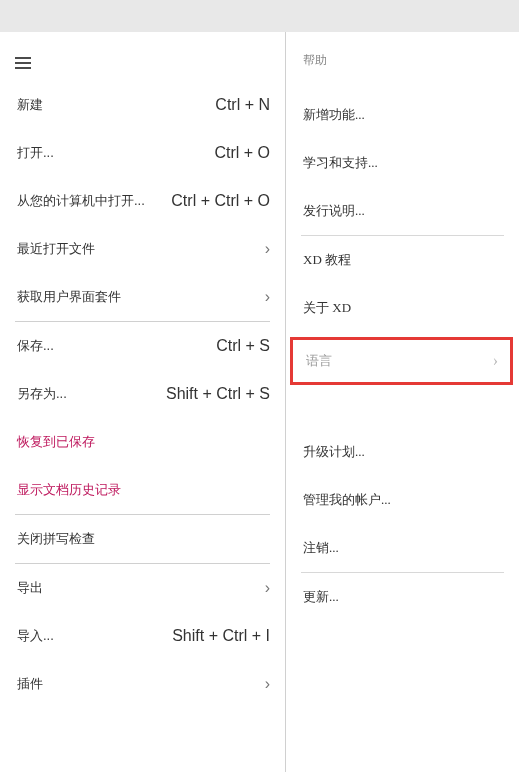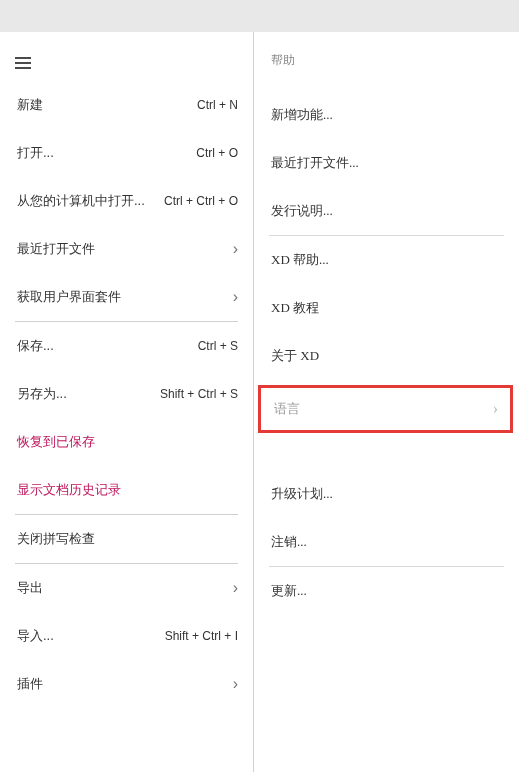--- a/index.html
+++ b/index.html
@@ -18,21 +18,21 @@
     }
     .top-bar {
       height: 32px;
       background: #e8e8e8;
     }
     .container {
       display: flex;
       height: calc(100% - 32px);
     }
     .left-panel {
-      width: 254px;
+      width: 286px;
       border-right: 1px solid #d0d0d0;
       padding: 10px 0;
       overflow-y: auto;
     }
     .right-panel {
       flex: 1;
       padding: 0;
       overflow-y: auto;
       font-family: Liberation Serif, serif;
     }
@@ -59,21 +59,21 @@
       cursor: pointer;
       font-size: 13px;
       color: #333;
     }
     .menu-item.disabled {
       color: #be185d;
       cursor: default;
     }
     .menu-item .shortcut {
       color: #333;
-      font-size: 12px;
+      font-size: 16px;
     }
     .separator {
       height: 1px;
       background: #d0d0d0;
       margin: 0 15px;
     }
     .chevron {
       color: #777;
       font-size: 16px;
     }
@@ -91,21 +91,21 @@
       font-size: 13px;
       color: #333;
     }
     .right-separator {
       height: 1px;
       background: #d8d8d8;
       margin: 0 15px;
     }
     .highlighted-box {
       border: 3px solid #e53935;
-      margin: 5px 6px 13px 4px;
+      margin: 5px 6px 19px 4px;
       padding: 12px 12px 12px 13px;
       display: flex;
       justify-content: space-between;
       align-items: center;
       cursor: pointer;
     }
     .highlighted-box .label {
       color: #999;
       font-size: 13px;
     }
@@ -191,49 +191,49 @@
     </div>
   </div>
 
   <div class="right-panel">
     <div class="help-header">帮助</div>
 
     <div class="right-item">
       <span>新增功能...</span>
     </div>
     <div class="right-item">
-      <span>最近打开文件...</span>
+      <span>学习和支持...</span>
     </div>
     <div class="right-item">
       <span>发行说明...</span>
     </div>
 
     <div class="right-separator"></div>
 
-    <div class="right-item">
-      <span>XD 帮助...</span>
-    </div>
     <div class="right-item">
       <span>XD 教程</span>
     </div>
     <div class="right-item">
       <span>关于 XD</span>
     </div>
 
     <div class="highlighted-box">
       <span class="label">语言</span>
       <span class="chevron">›</span>
     </div>
 
     <div class="right-gap"></div>
 
     <div class="right-item">
       <span>升级计划...</span>
     </div>
     <div class="right-item">
+      <span>管理我的帐户...</span>
+    </div>
+    <div class="right-item">
       <span>注销...</span>
     </div>
 
     <div class="right-separator"></div>
 
     <div class="right-item">
       <span>更新...</span>
     </div>
   </div>
 </div>

